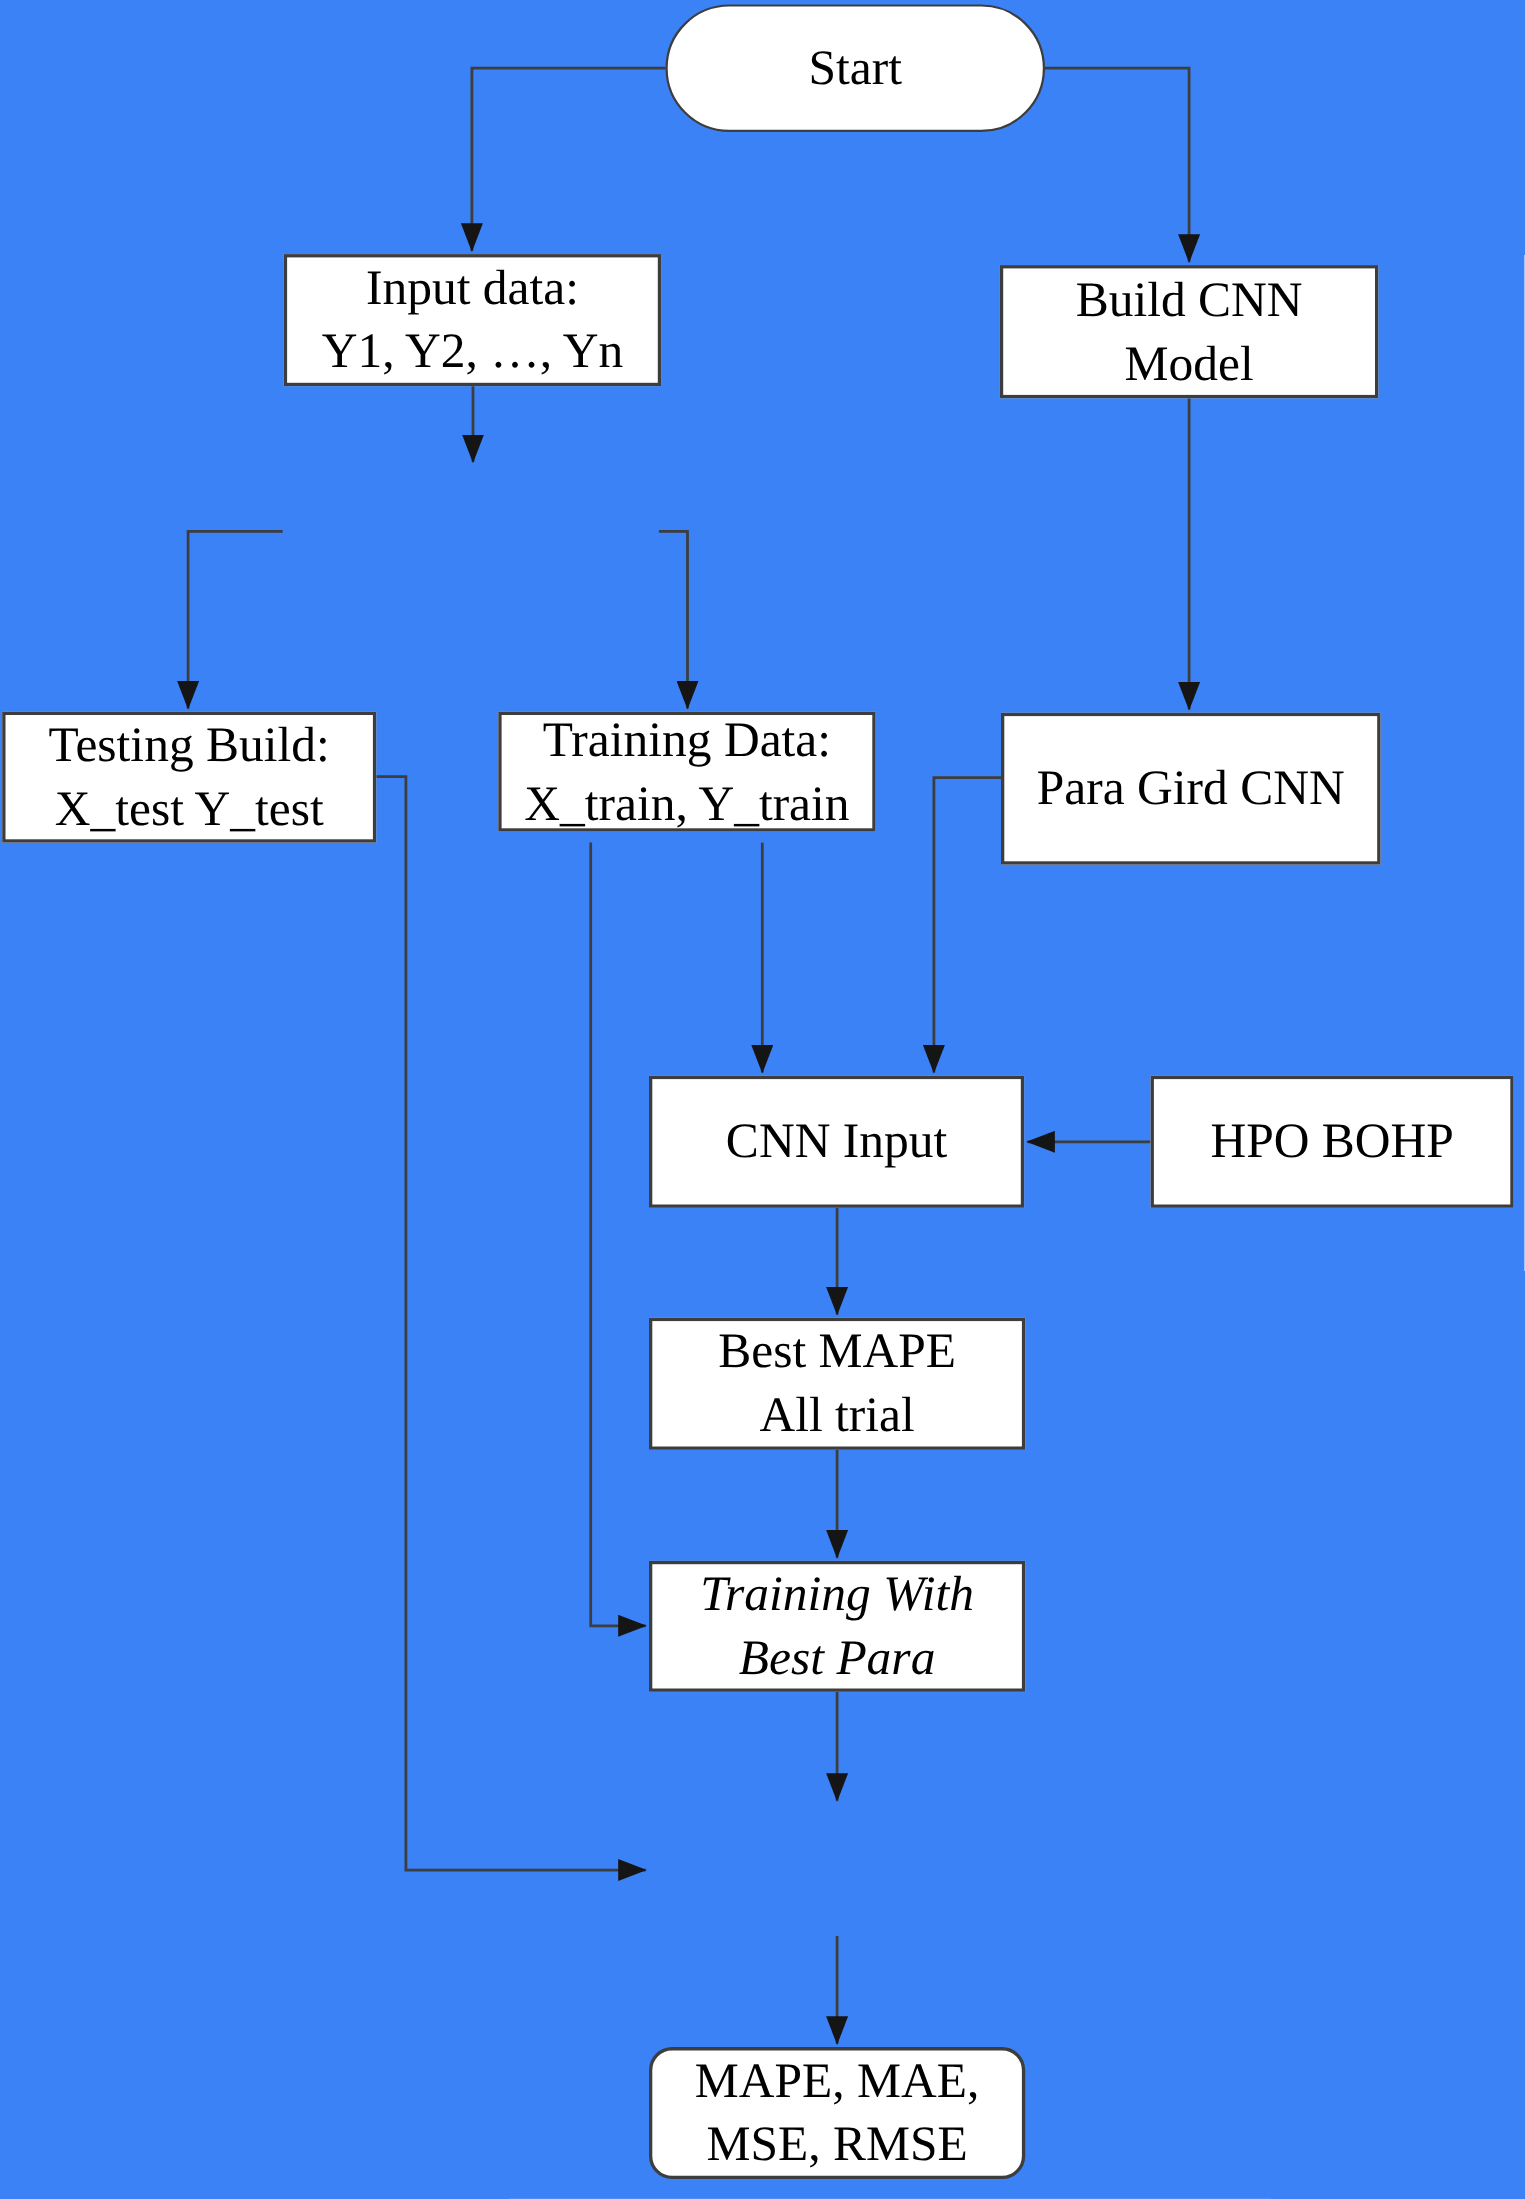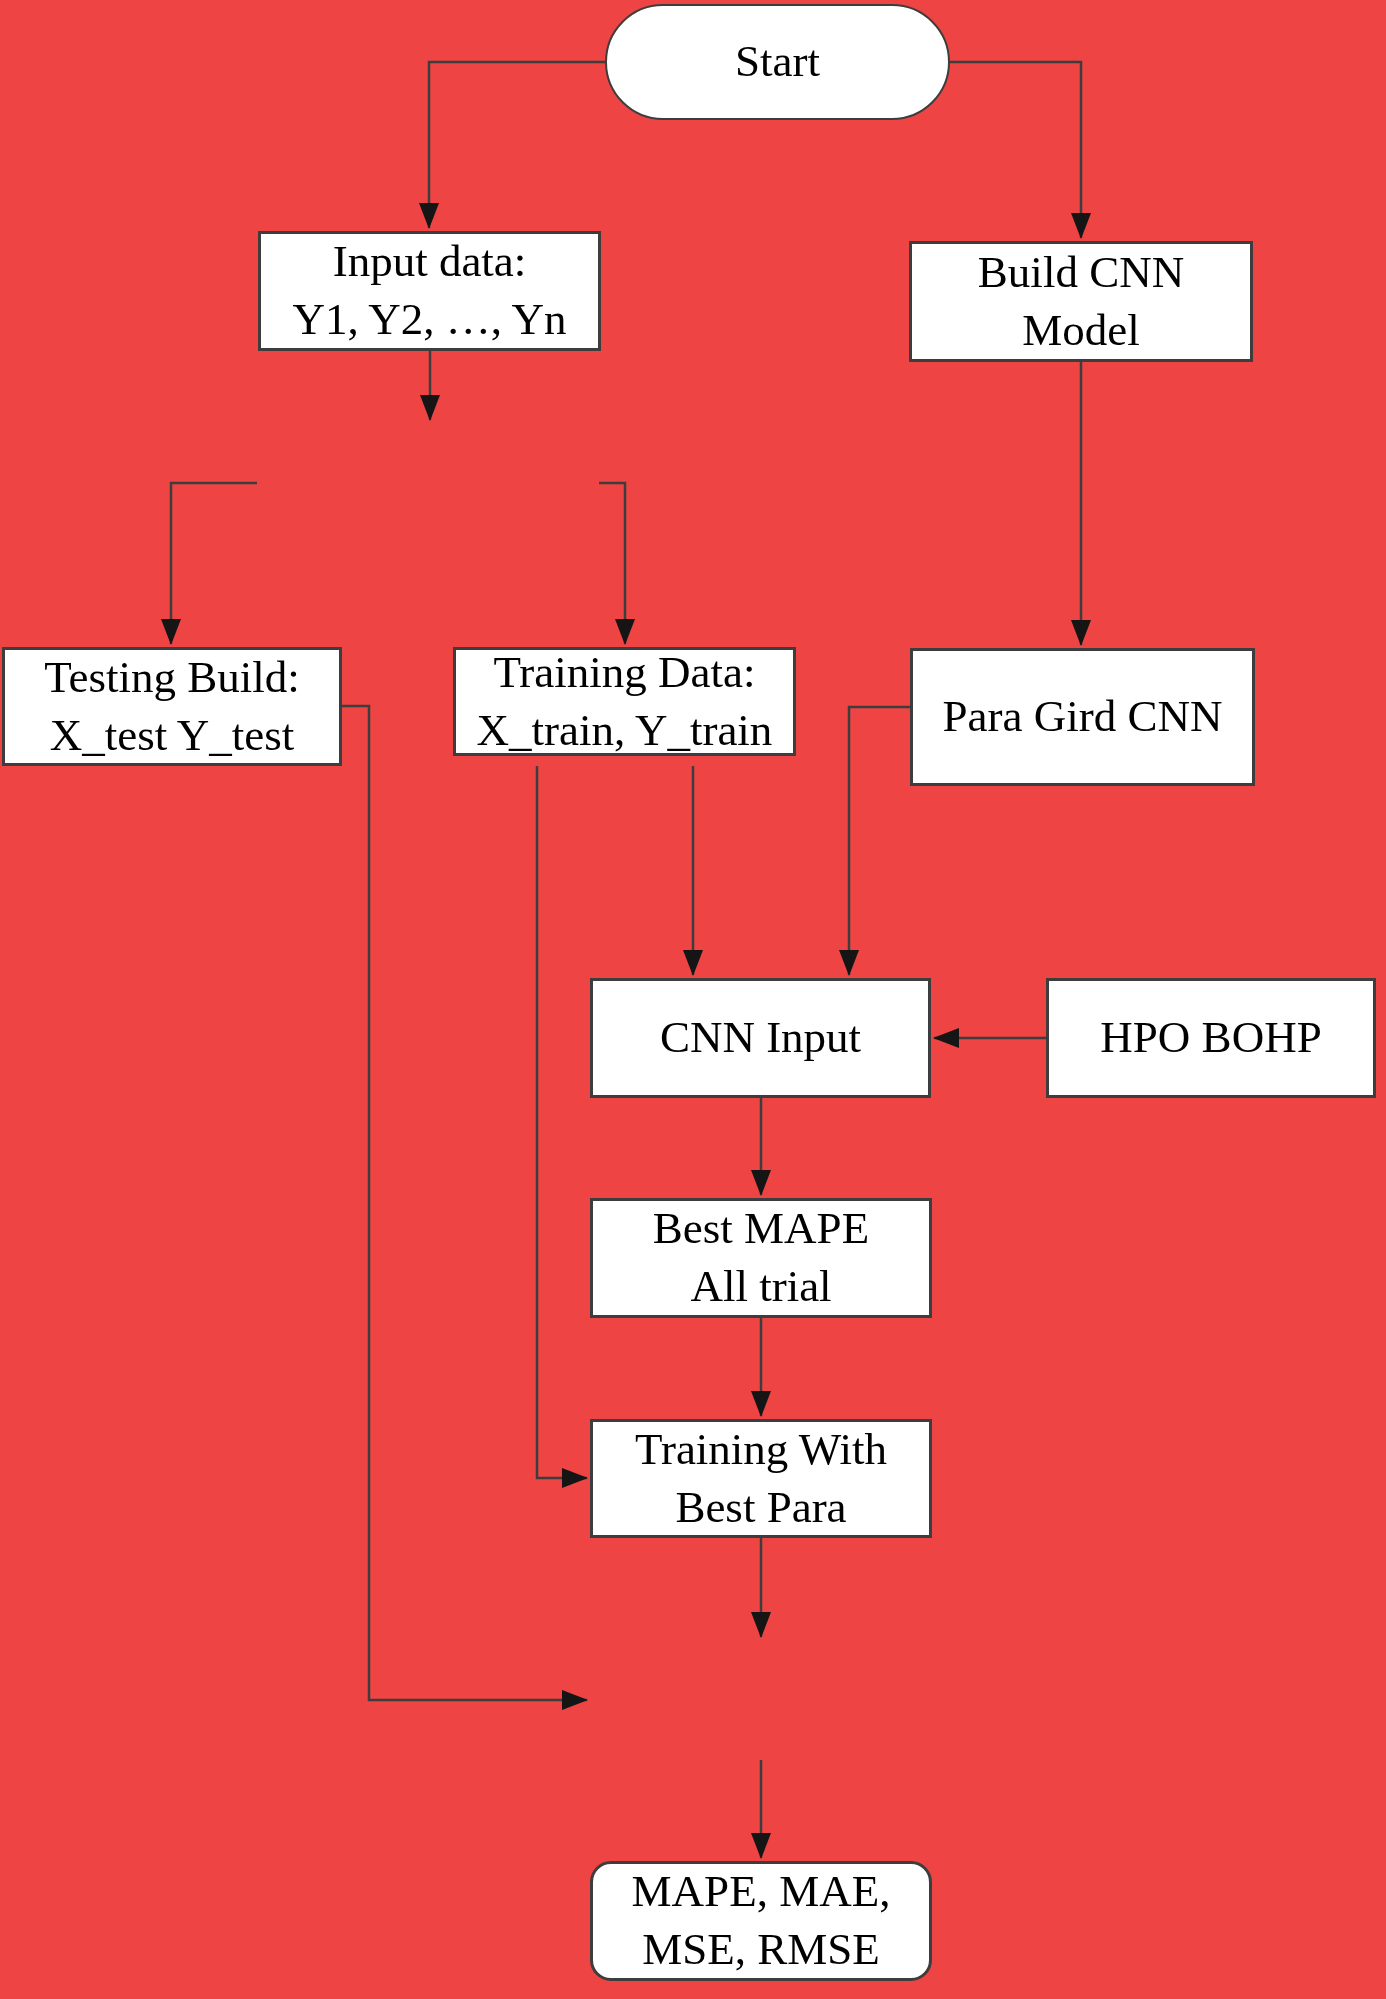--- a/index.html
+++ b/index.html
@@ -4,21 +4,21 @@
 <style>
   html, body {
     margin: 0;
     padding: 0;
     background: #ffffff;
   }
   #canvas {
     position: relative;
     width: 1386px;
     height: 1999px;
-    background: #ef4444;
+    background: #3b82f6;
     font-family: "Liberation Serif", "DejaVu Serif", serif;
     color: #000000;
     overflow: hidden;
   }
   #wires {
     position: absolute;
     left: 0;
     top: 0;
     width: 1386px;
     height: 1999px;
@@ -44,21 +44,21 @@
   #n-start            { left: 605px;  top: 4px;    width: 345px; height: 116px; }
   #n-input-data       { left: 258px;  top: 231px;  width: 343px; height: 120px; }
   #n-build-cnn        { left: 909px;  top: 241px;  width: 344px; height: 121px; }
   #n-input-processing { left: 257px;  top: 423px;  width: 342px; height: 121px; }
   #n-testing-data     { left: 2px;    top: 647px;  width: 340px; height: 119px; }
   #n-training-data    { left: 453px;  top: 647px;  width: 343px; height: 109px; font-family: Liberation Serif, serif; }
   #n-para-gird-cnn    { left: 910px;  top: 648px;  width: 345px; height: 138px; }
   #n-cnn-model        { left: 590px;  top: 978px;  width: 341px; height: 120px; }
   #n-hpo-bohp         { left: 1046px; top: 978px;  width: 330px; height: 120px; }
   #n-best-mape        { left: 590px;  top: 1198px; width: 342px; height: 120px; }
-  #n-training-best    { left: 590px;  top: 1419px; width: 342px; height: 119px; }
+  #n-training-best    { left: 590px;  top: 1419px; width: 342px; height: 119px; font-style: italic; }
   #n-y-pred           { left: 590px;  top: 1640px; width: 342px; height: 120px; }
   #n-metrics          { left: 590px;  top: 1861px; width: 342px; height: 120px; border-radius: 21px; }
 </style>
 </head>
 <body>
 
 <div id="canvas">
 
   <svg id="wires" viewBox="0 0 1386 1999" xmlns="http://www.w3.org/2000/svg">
     <defs>

